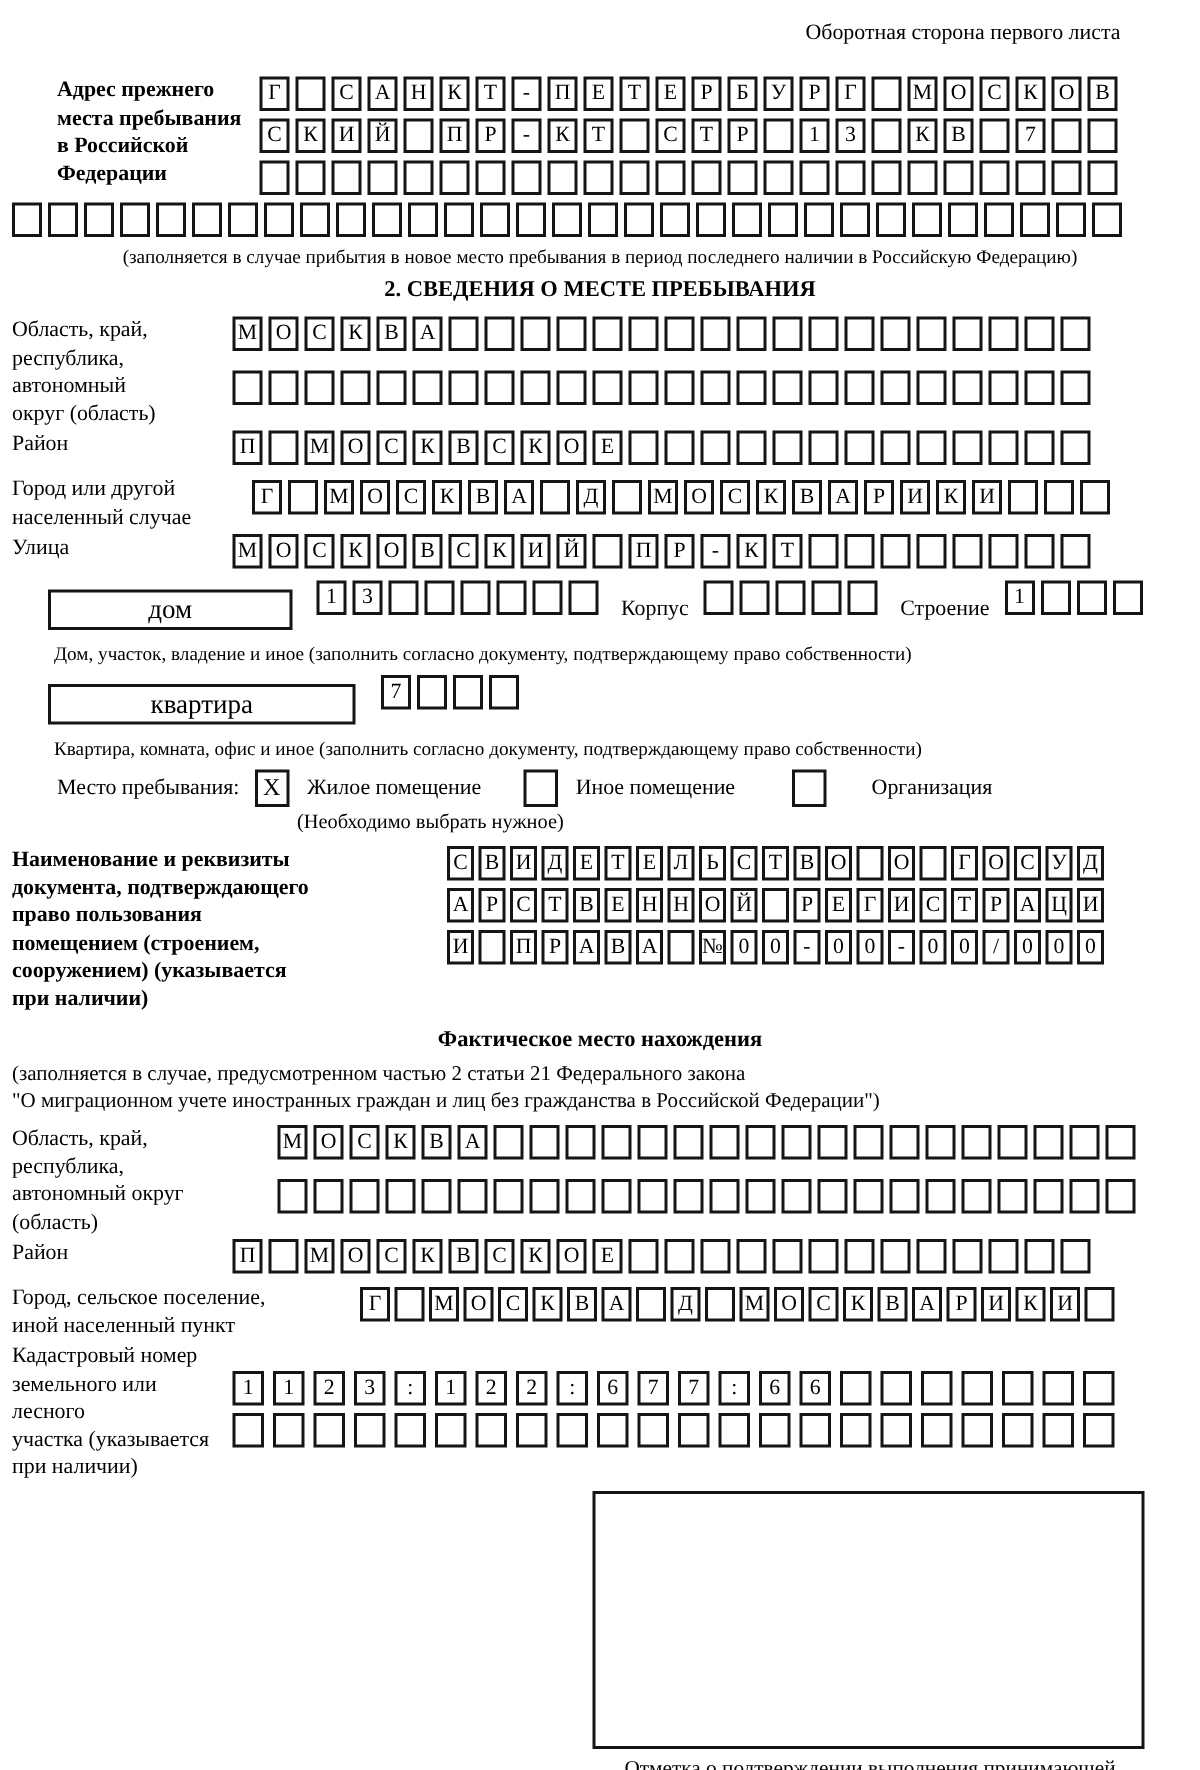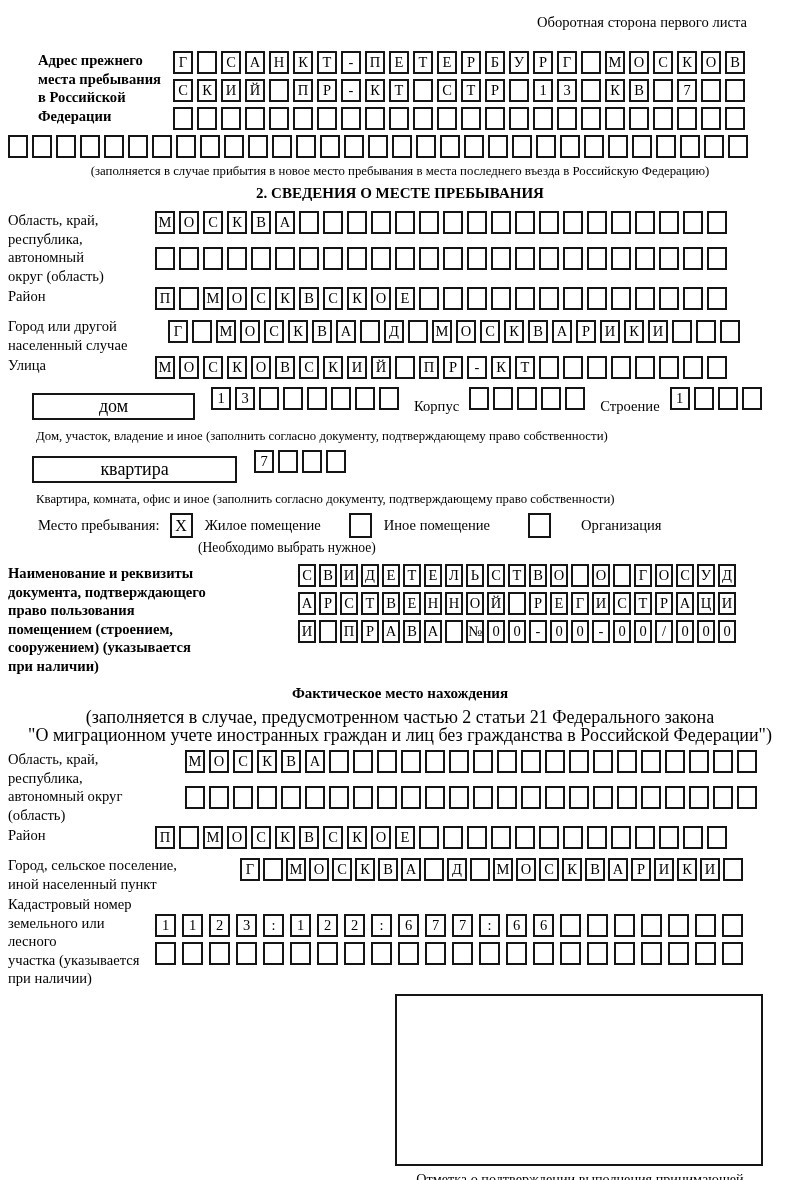--- a/index.html
+++ b/index.html
@@ -27,21 +27,21 @@
   }
   .narrow .cell { width:18px; margin-right:3px; }
   .wide .cell   { width:21px; margin-right:6px; }
   .tight .cell  { width:20px; margin-right:3px; }
 
   .caption { font-size:12.8px; line-height:16px; margin:1px 0 6px 0; }
   .caption.center { text-align:center; }
   .caption.left-ind { padding-left:28px; }
 
   .sec-title { text-align:center; font-weight:bold; font-size:15px; margin:2px 0 9px 0; }
-  .sub-note { text-align:center; font-size:18px; line-height:18px; }
+  .sub-note { font-size:14px; line-height:18px; }
 
   .named-box {
     display:inline-block; border:2px solid #151515; height:27px; line-height:23px;
     text-align:center; font-size:18px; vertical-align:middle; background:#fff;
   }
   .inline-label { font-size:14.6px; vertical-align:middle; display:inline-block; }
 
   .house-line { margin:3px 0 2px 24px; white-space:nowrap; }
   .apt-line   { margin:4px 0 2px 24px; white-space:nowrap; }
 
@@ -76,21 +76,21 @@
       <div>в Российской</div>
       <div>Федерации</div>
     </div>
     <div class="rows">
       <div class="box-row"><span class="cell">Г</span><span class="cell"></span><span class="cell">С</span><span class="cell">А</span><span class="cell">Н</span><span class="cell">К</span><span class="cell">Т</span><span class="cell">-</span><span class="cell">П</span><span class="cell">Е</span><span class="cell">Т</span><span class="cell">Е</span><span class="cell">Р</span><span class="cell">Б</span><span class="cell">У</span><span class="cell">Р</span><span class="cell">Г</span><span class="cell"></span><span class="cell">М</span><span class="cell">О</span><span class="cell">С</span><span class="cell">К</span><span class="cell">О</span><span class="cell">В</span></div>
       <div class="box-row"><span class="cell">С</span><span class="cell">К</span><span class="cell">И</span><span class="cell">Й</span><span class="cell"></span><span class="cell">П</span><span class="cell">Р</span><span class="cell">-</span><span class="cell">К</span><span class="cell">Т</span><span class="cell"></span><span class="cell">С</span><span class="cell">Т</span><span class="cell">Р</span><span class="cell"></span><span class="cell">1</span><span class="cell">3</span><span class="cell"></span><span class="cell">К</span><span class="cell">В</span><span class="cell"></span><span class="cell">7</span><span class="cell"></span><span class="cell"></span></div>
       <div class="box-row"><span class="cell"></span><span class="cell"></span><span class="cell"></span><span class="cell"></span><span class="cell"></span><span class="cell"></span><span class="cell"></span><span class="cell"></span><span class="cell"></span><span class="cell"></span><span class="cell"></span><span class="cell"></span><span class="cell"></span><span class="cell"></span><span class="cell"></span><span class="cell"></span><span class="cell"></span><span class="cell"></span><span class="cell"></span><span class="cell"></span><span class="cell"></span><span class="cell"></span><span class="cell"></span><span class="cell"></span></div>
     </div>
   </div>
   <div class="box-row"><span class="cell"></span><span class="cell"></span><span class="cell"></span><span class="cell"></span><span class="cell"></span><span class="cell"></span><span class="cell"></span><span class="cell"></span><span class="cell"></span><span class="cell"></span><span class="cell"></span><span class="cell"></span><span class="cell"></span><span class="cell"></span><span class="cell"></span><span class="cell"></span><span class="cell"></span><span class="cell"></span><span class="cell"></span><span class="cell"></span><span class="cell"></span><span class="cell"></span><span class="cell"></span><span class="cell"></span><span class="cell"></span><span class="cell"></span><span class="cell"></span><span class="cell"></span><span class="cell"></span><span class="cell"></span><span class="cell"></span></div>
-  <div class="caption center">(заполняется в случае прибытия в новое место пребывания в места последнего въезда в Российскую Федерацию)</div>
+  <div class="caption center">(заполняется в случае прибытия в новое место пребывания в период последнего наличии в Российскую Федерацию)</div>
 
   <div class="sec-title">2. СВЕДЕНИЯ О МЕСТЕ ПРЕБЫВАНИЯ</div>
 
   <div class="field mb2">
     <div class="label" style="width:147px;">
       <div>Область, край,</div>
       <div>республика,</div>
       <div>автономный</div>
       <div>округ (область)</div>
     </div>

